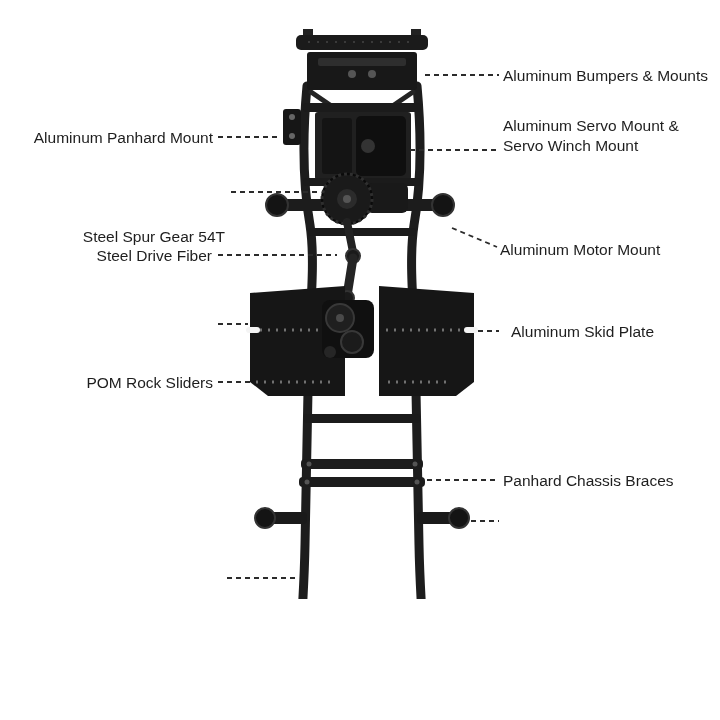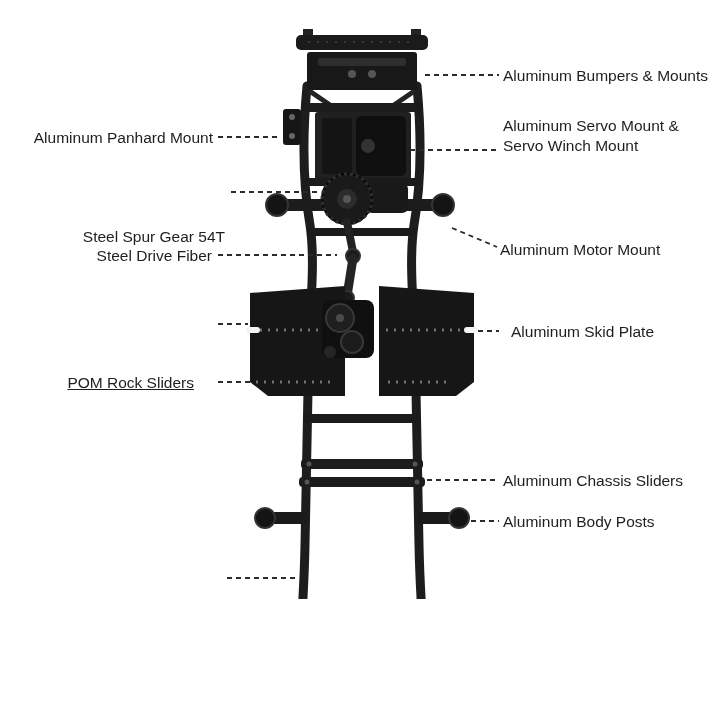--- a/index.html
+++ b/index.html
@@ -19,21 +19,21 @@
     color: #1e1e1e;
     white-space: nowrap;
   }
   .label.wrap { white-space: normal; }
   .label.left-side { text-align: left; }
   
   .lbl-panhard { right: 507px; top: 128px; }
   .lbl-spur    { right: 495px; top: 183px; margin-top: 44px; }
   .lbl-drive   { right: 508px; top: 246px; }
   .lbl-housing { right: 507px; top: 303px; width: 158px; }
-  .lbl-rock    { right: 526px; top: 373px; text-decoration: underline; }
+  .lbl-rock    { right: 507px; top: 373px; }
   .lbl-rails   { right: 498px; top: 569px; }
   
   .lbl-bumpers { left: 503px; top: 66px; }
   .lbl-servo   { left: 503px; top: 116px; width: 205px; }
   .lbl-motor   { left: 500px; top: 240px; }
   .lbl-skid    { left: 503px; top: 322px; margin-left: 8px; }
   .lbl-braces  { left: 503px; top: 471px; }
   .lbl-posts   { left: 503px; top: 512px; }
 </style>
 </head>
@@ -163,16 +163,15 @@
   </svg>
 
   <div class="label lbl-bumpers">Aluminum Bumpers &amp; Mounts</div>
   <div class="label left-side lbl-panhard">Aluminum Panhard Mount</div>
   <div class="label wrap lbl-servo">Aluminum Servo Mount &amp; Servo Winch Mount</div>
   <div class="label left-side lbl-spur">Steel Spur Gear 54T</div>
   <div class="label lbl-motor">Aluminum Motor Mount</div>
   <div class="label left-side lbl-drive">Steel Drive Fiber</div>
   <div class="label lbl-skid">Aluminum Skid Plate</div>
   <div class="label left-side lbl-rock">POM Rock Sliders</div>
-  <div class="label lbl-braces">Aluminum Chassis Sliders</div>
-  <div class="label lbl-posts">Aluminum Body Posts</div>
+  <div class="label lbl-braces">Panhard Chassis Braces</div>
 
 </div>
 
 </body></html>

